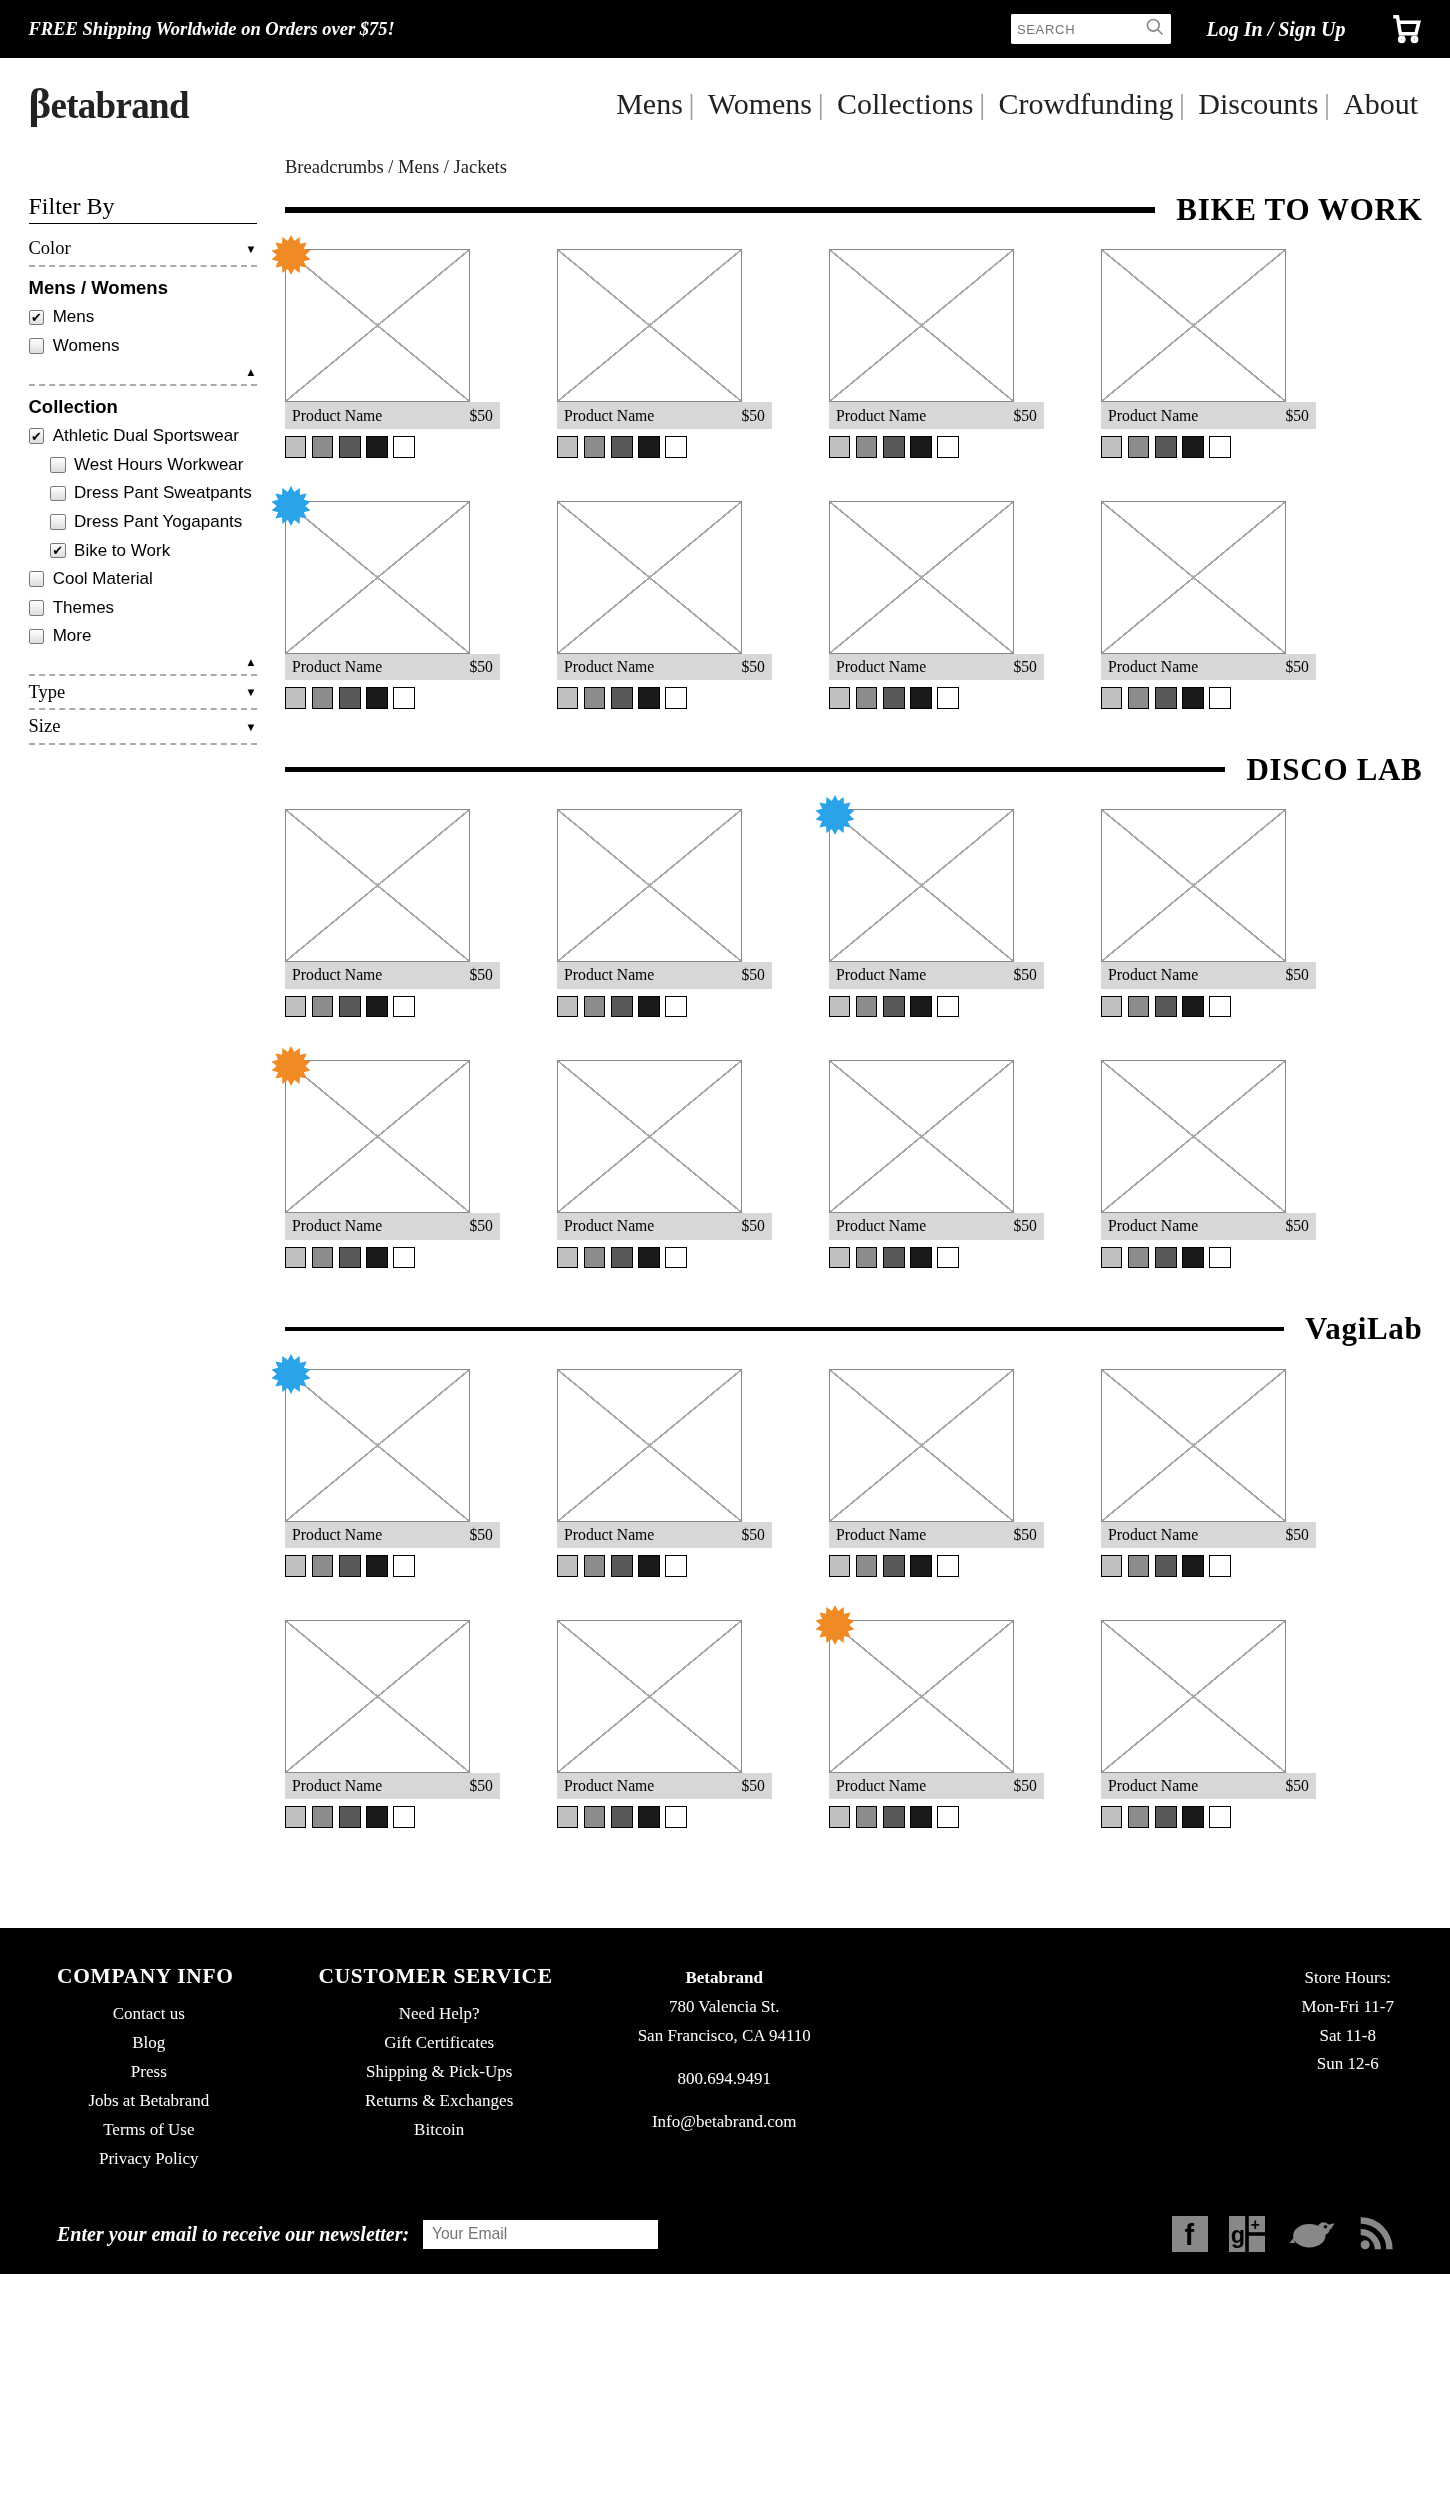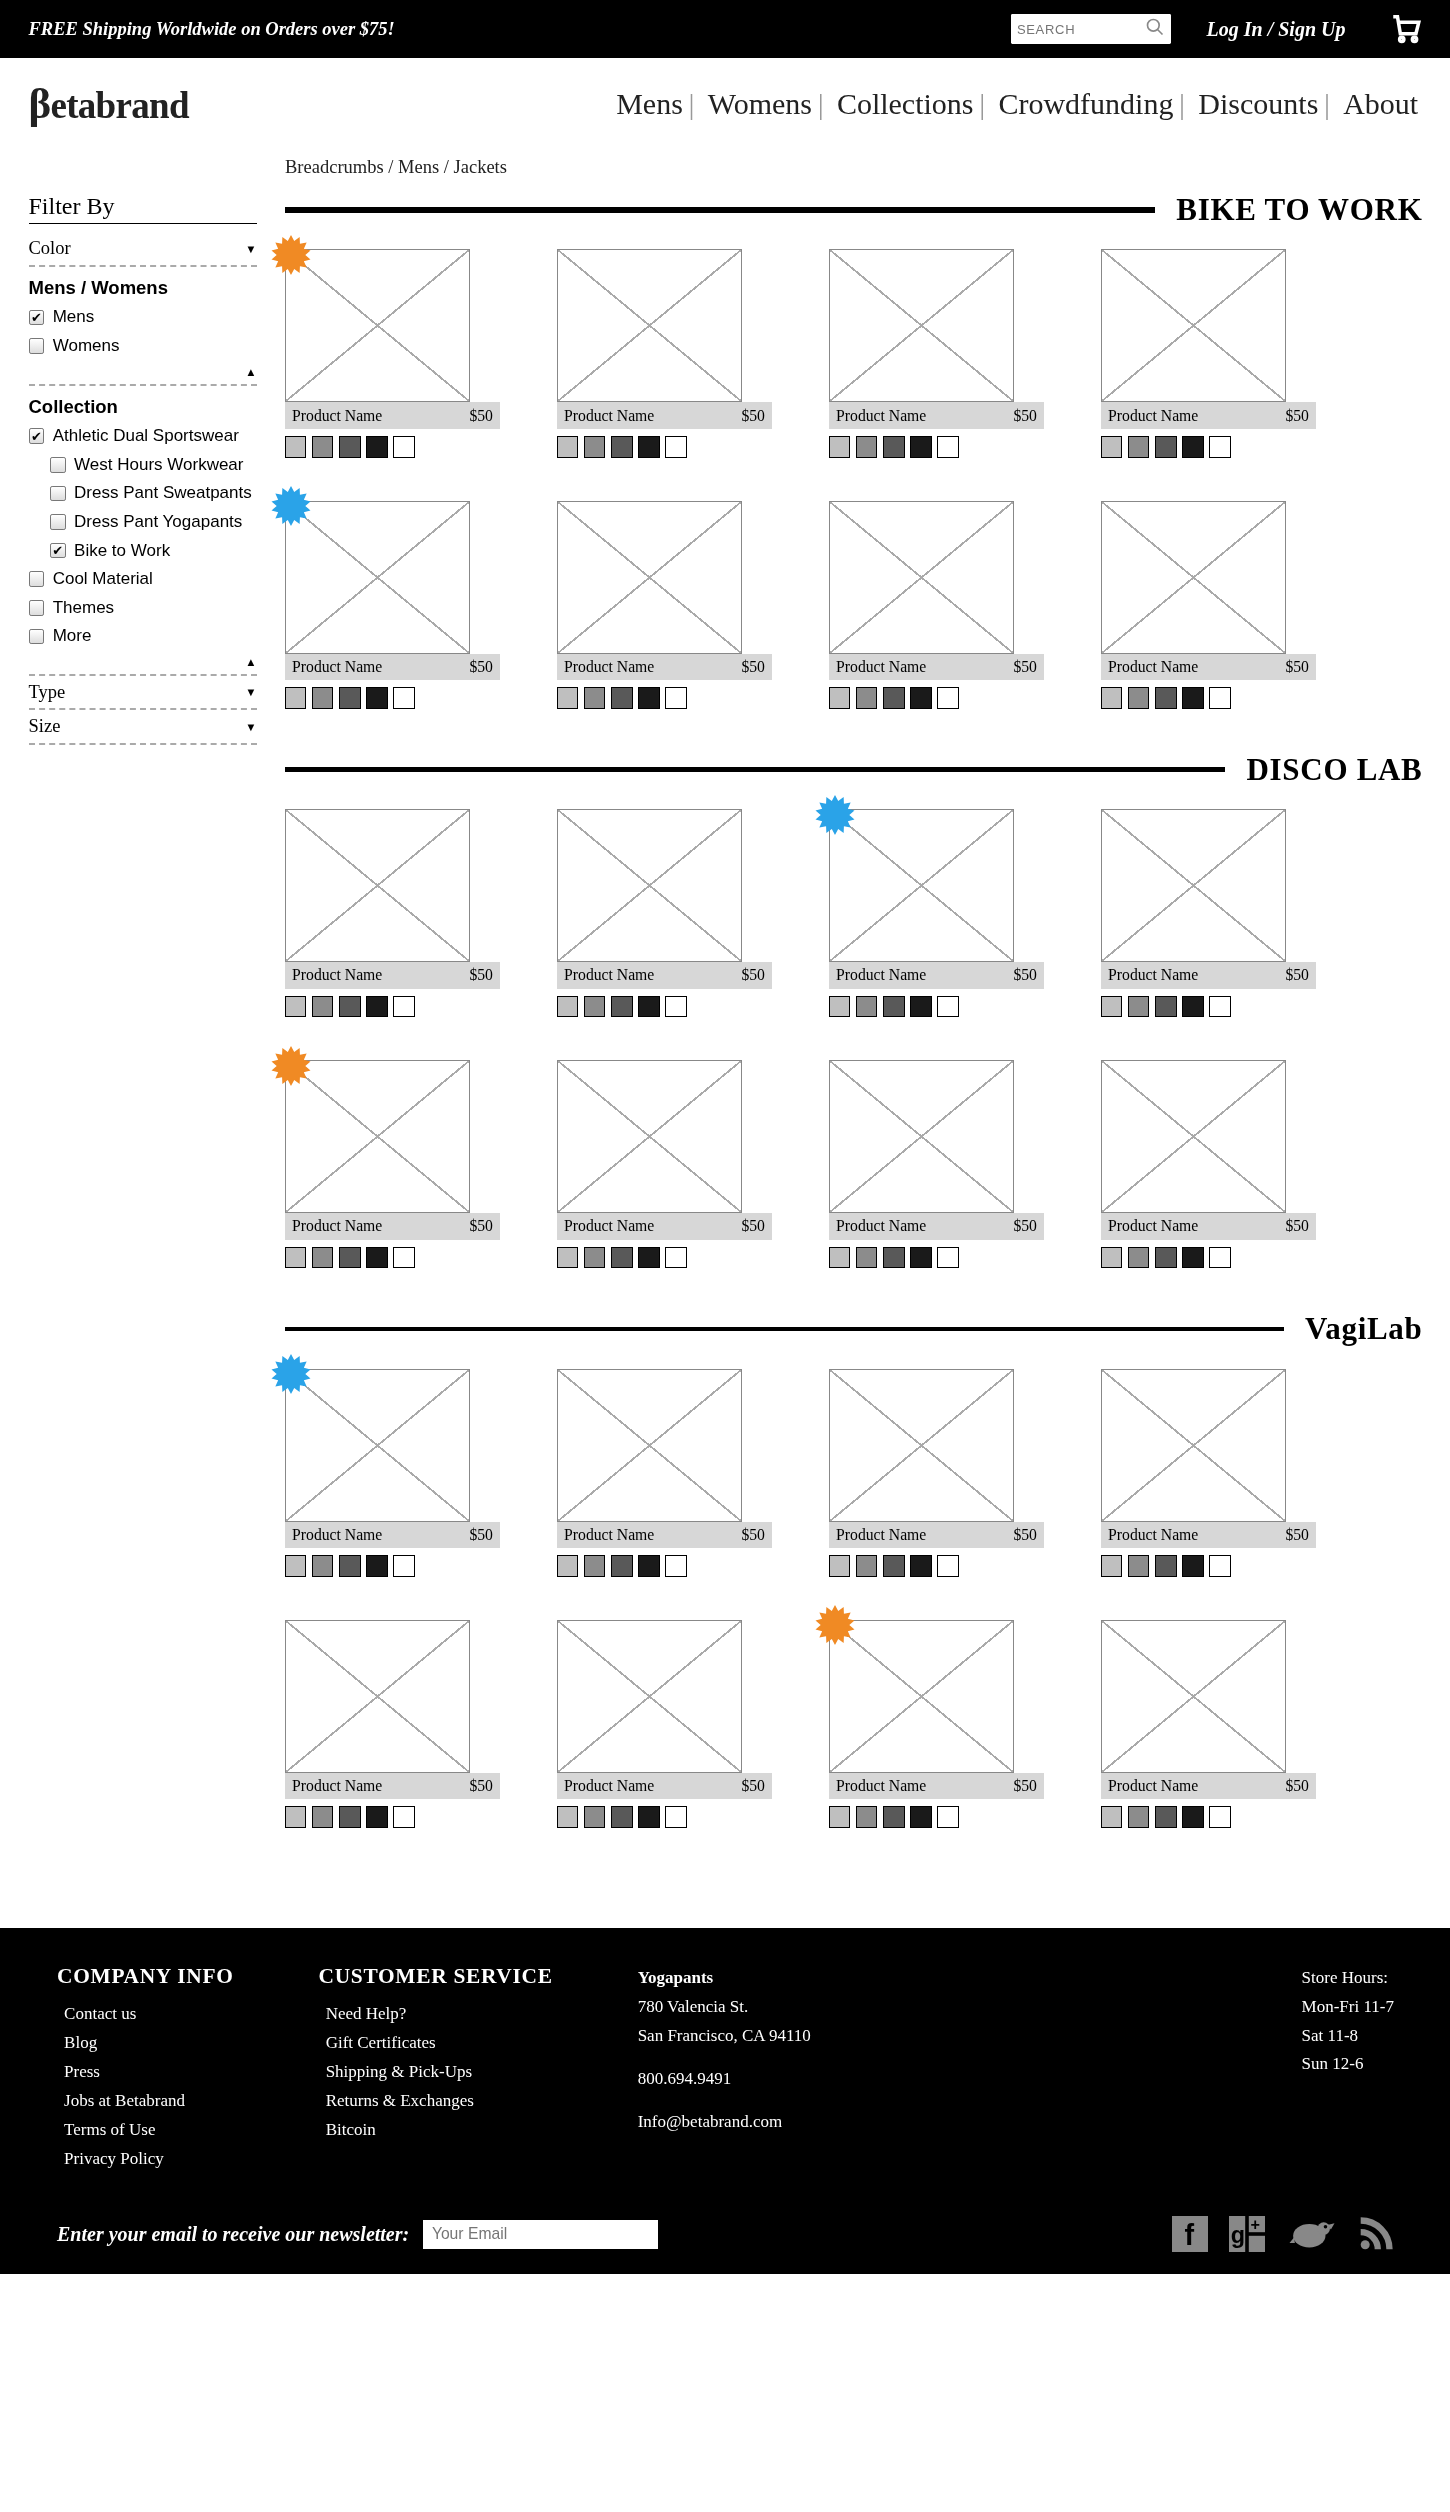--- a/index.html
+++ b/index.html
@@ -55,21 +55,21 @@
      linear-gradient(to top left,  transparent 49.6%, #aaa 49.6%, #aaa 50.4%, transparent 50.4%);
   }
   .info { background: #d7d7d7; display: flex; justify-content: space-between; padding: 4.3px 7.1px; font-family: Georgia, serif; font-size: 15.7px; }
   .swatches { display: flex; gap: 5.7px; margin-top: 7.1px; }
   .sw { width: 21.4px; height: 21.4px; border: 1.4px solid #000; }
   .badge { position: absolute; top: -14.2px; left: -14.2px; width: 40px; height: 40px; }
   .badge svg { width: 100%; height: 100%; }
   
   
   .footer { background: #000; color: #fff; padding: 36px 57px 21.4px 57px; font-family: Georgia, serif; }
-  .fcols { display: flex; gap: 85px; margin-bottom: 43px; }
+  .fcols { display: flex; gap: 85px; margin-bottom: 43px; text-align: center; }
   .fcol h3 { font-size: 21.4px; margin-bottom: 11.4px; letter-spacing: 0.7px; }
   .fcol div, .fcol p { font-size: 17px; line-height: 1.7; padding-left: 7.1px; }
   .fcol.addr div { padding-left: 0; }
   .fcol.hours { margin-left: auto; }
   .newsrow { display: flex; align-items: center; }
   .newsrow .lbl { font-size: 20px; font-style: italic; font-weight: bold; margin-right: 14.2px; }
   .newsrow input { font-size: 15.7px; padding: 5.7px 8.5px; width: 235px; font-family: Arial; border: none; }
   .social { margin-left: auto; display: flex; gap: 21.4px; align-items: center; }
   .sicon2 { width: 36px; height: 36px; display:flex; align-items:center; justify-content:center;}
   .sicon2 svg { width:100%; height:100%; }
@@ -587,21 +587,21 @@
     </div>
     <div class="fcol">
       <h3>CUSTOMER SERVICE</h3>
       <div>Need Help?</div>
       <div>Gift Certificates</div>
       <div>Shipping &amp; Pick-Ups</div>
       <div>Returns &amp; Exchanges</div>
       <div>Bitcoin</div>
     </div>
     <div class="fcol addr">
-      <div style="font-weight:bold">Yogapants</div>
+      <div style="font-weight:bold">Betabrand</div>
       <div>780 Valencia St.</div>
       <div>San Francisco, CA 94110</div>
       <div style="height:14.2px"></div>
       <div>800.694.9491</div>
       <div style="height:14.2px"></div>
       <div>Info@betabrand.com</div>
     </div>
     <div class="fcol addr hours">
       <div>Store Hours:</div>
       <div>Mon-Fri 11-7</div>

